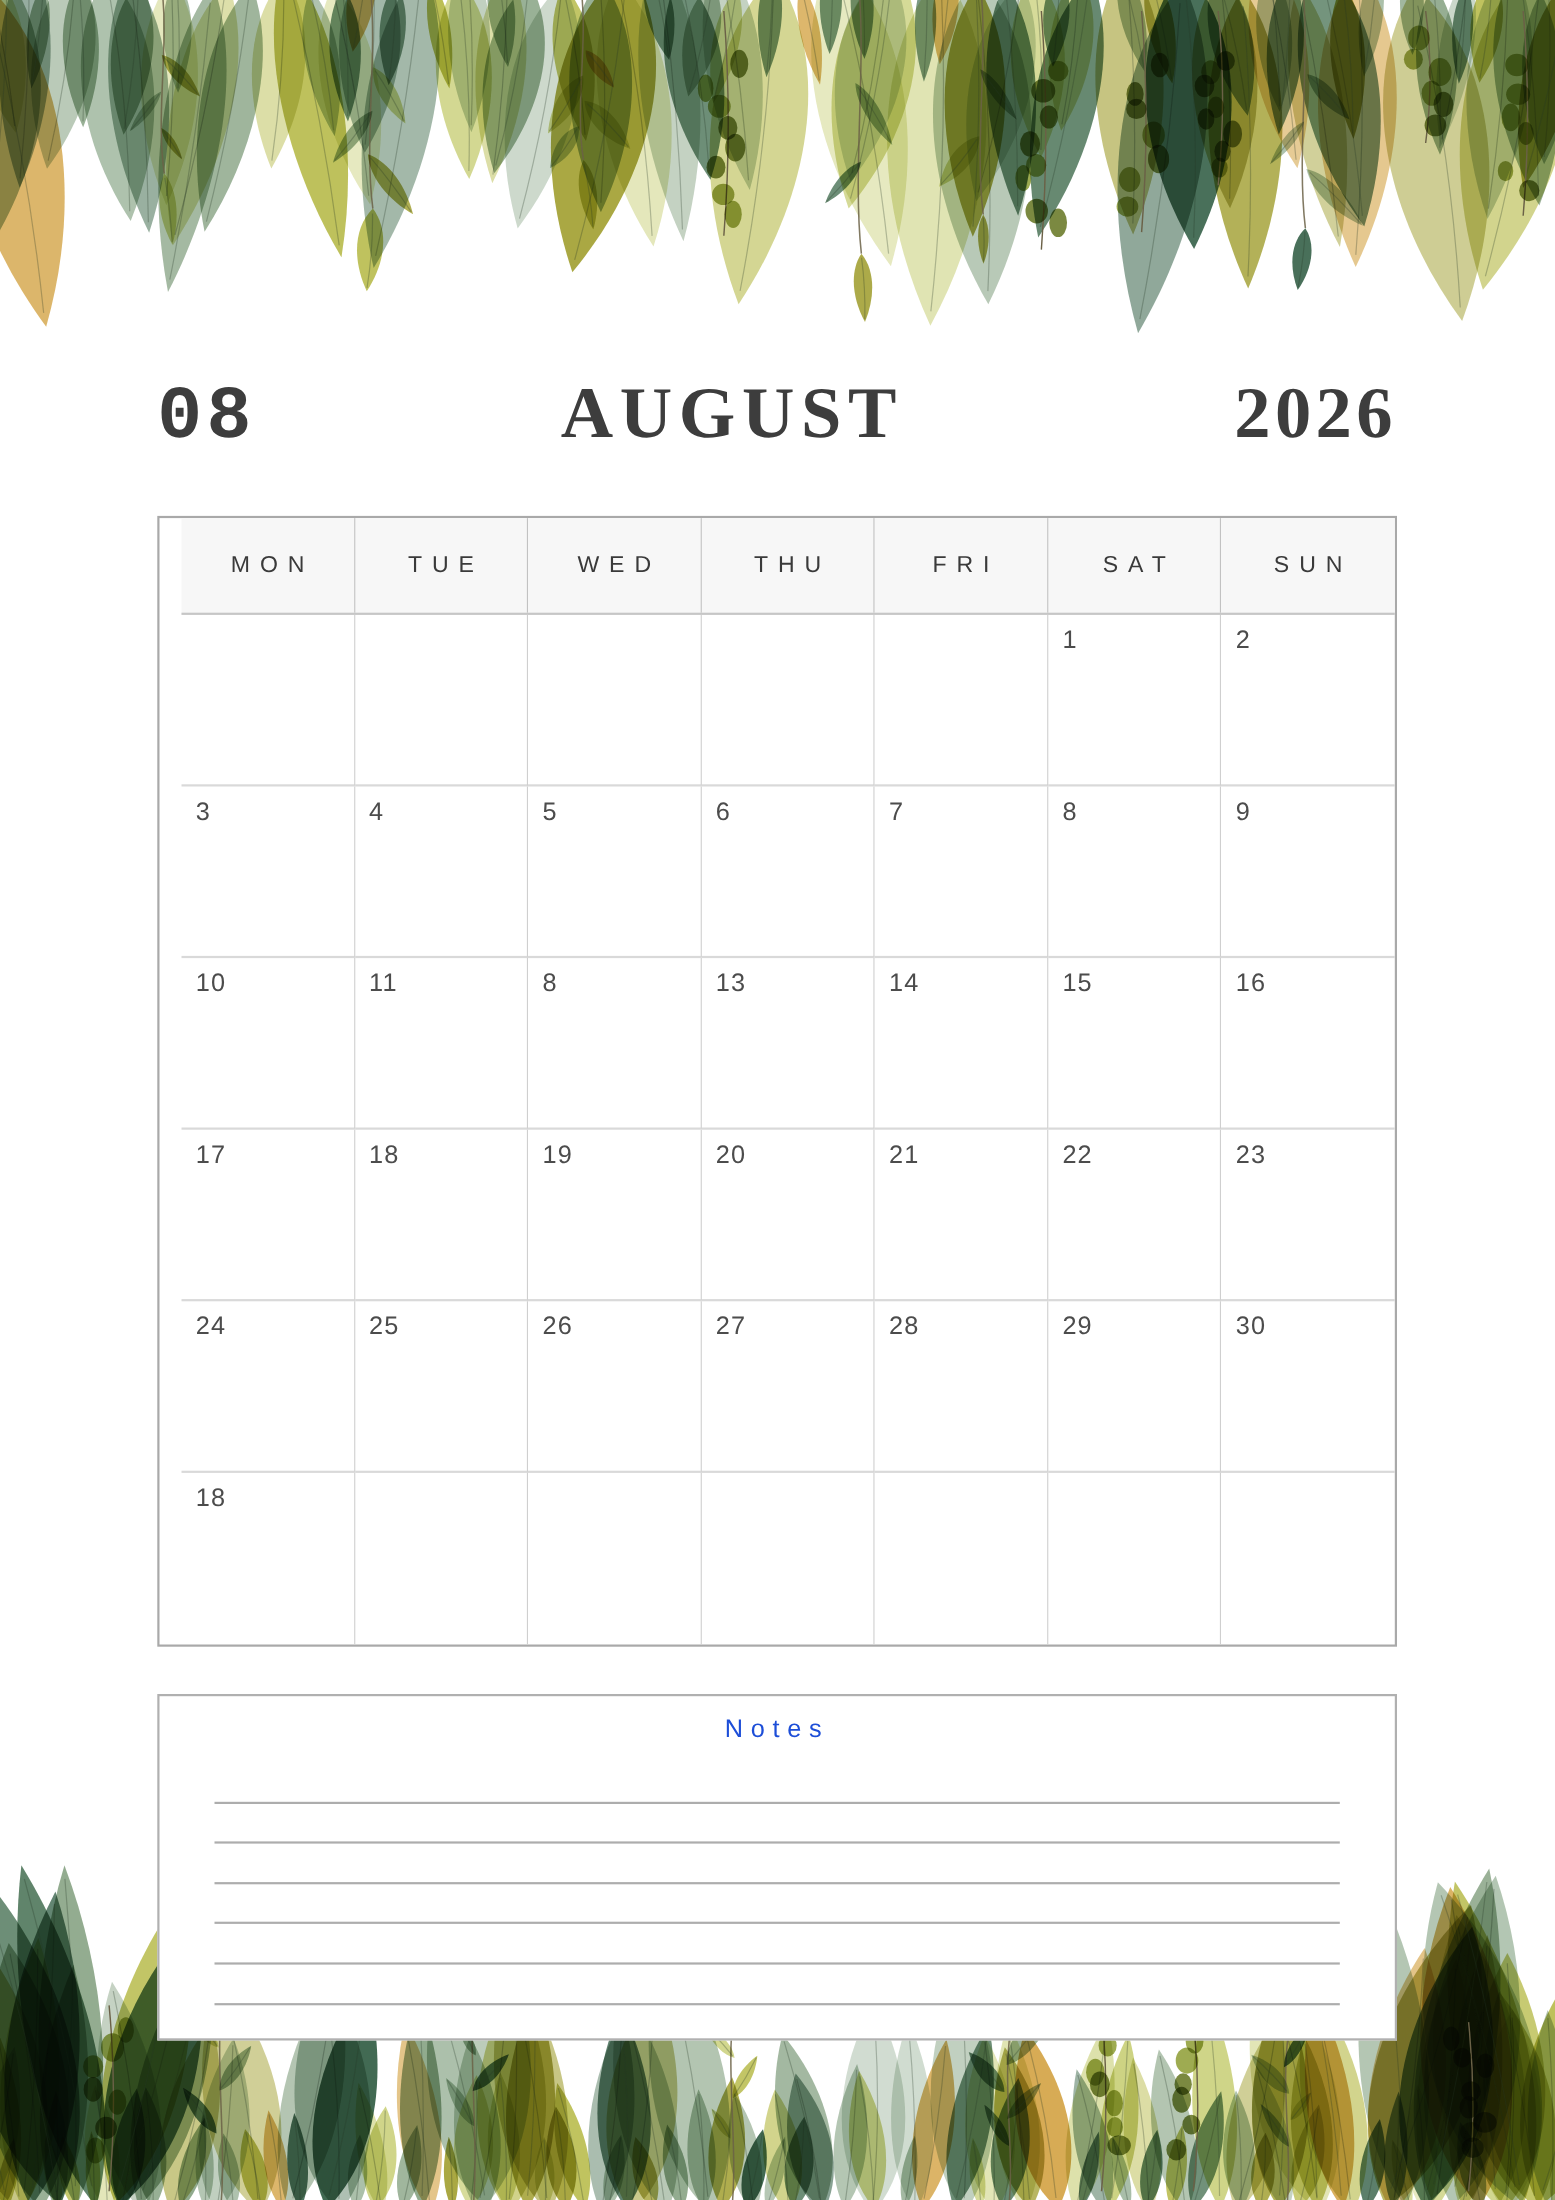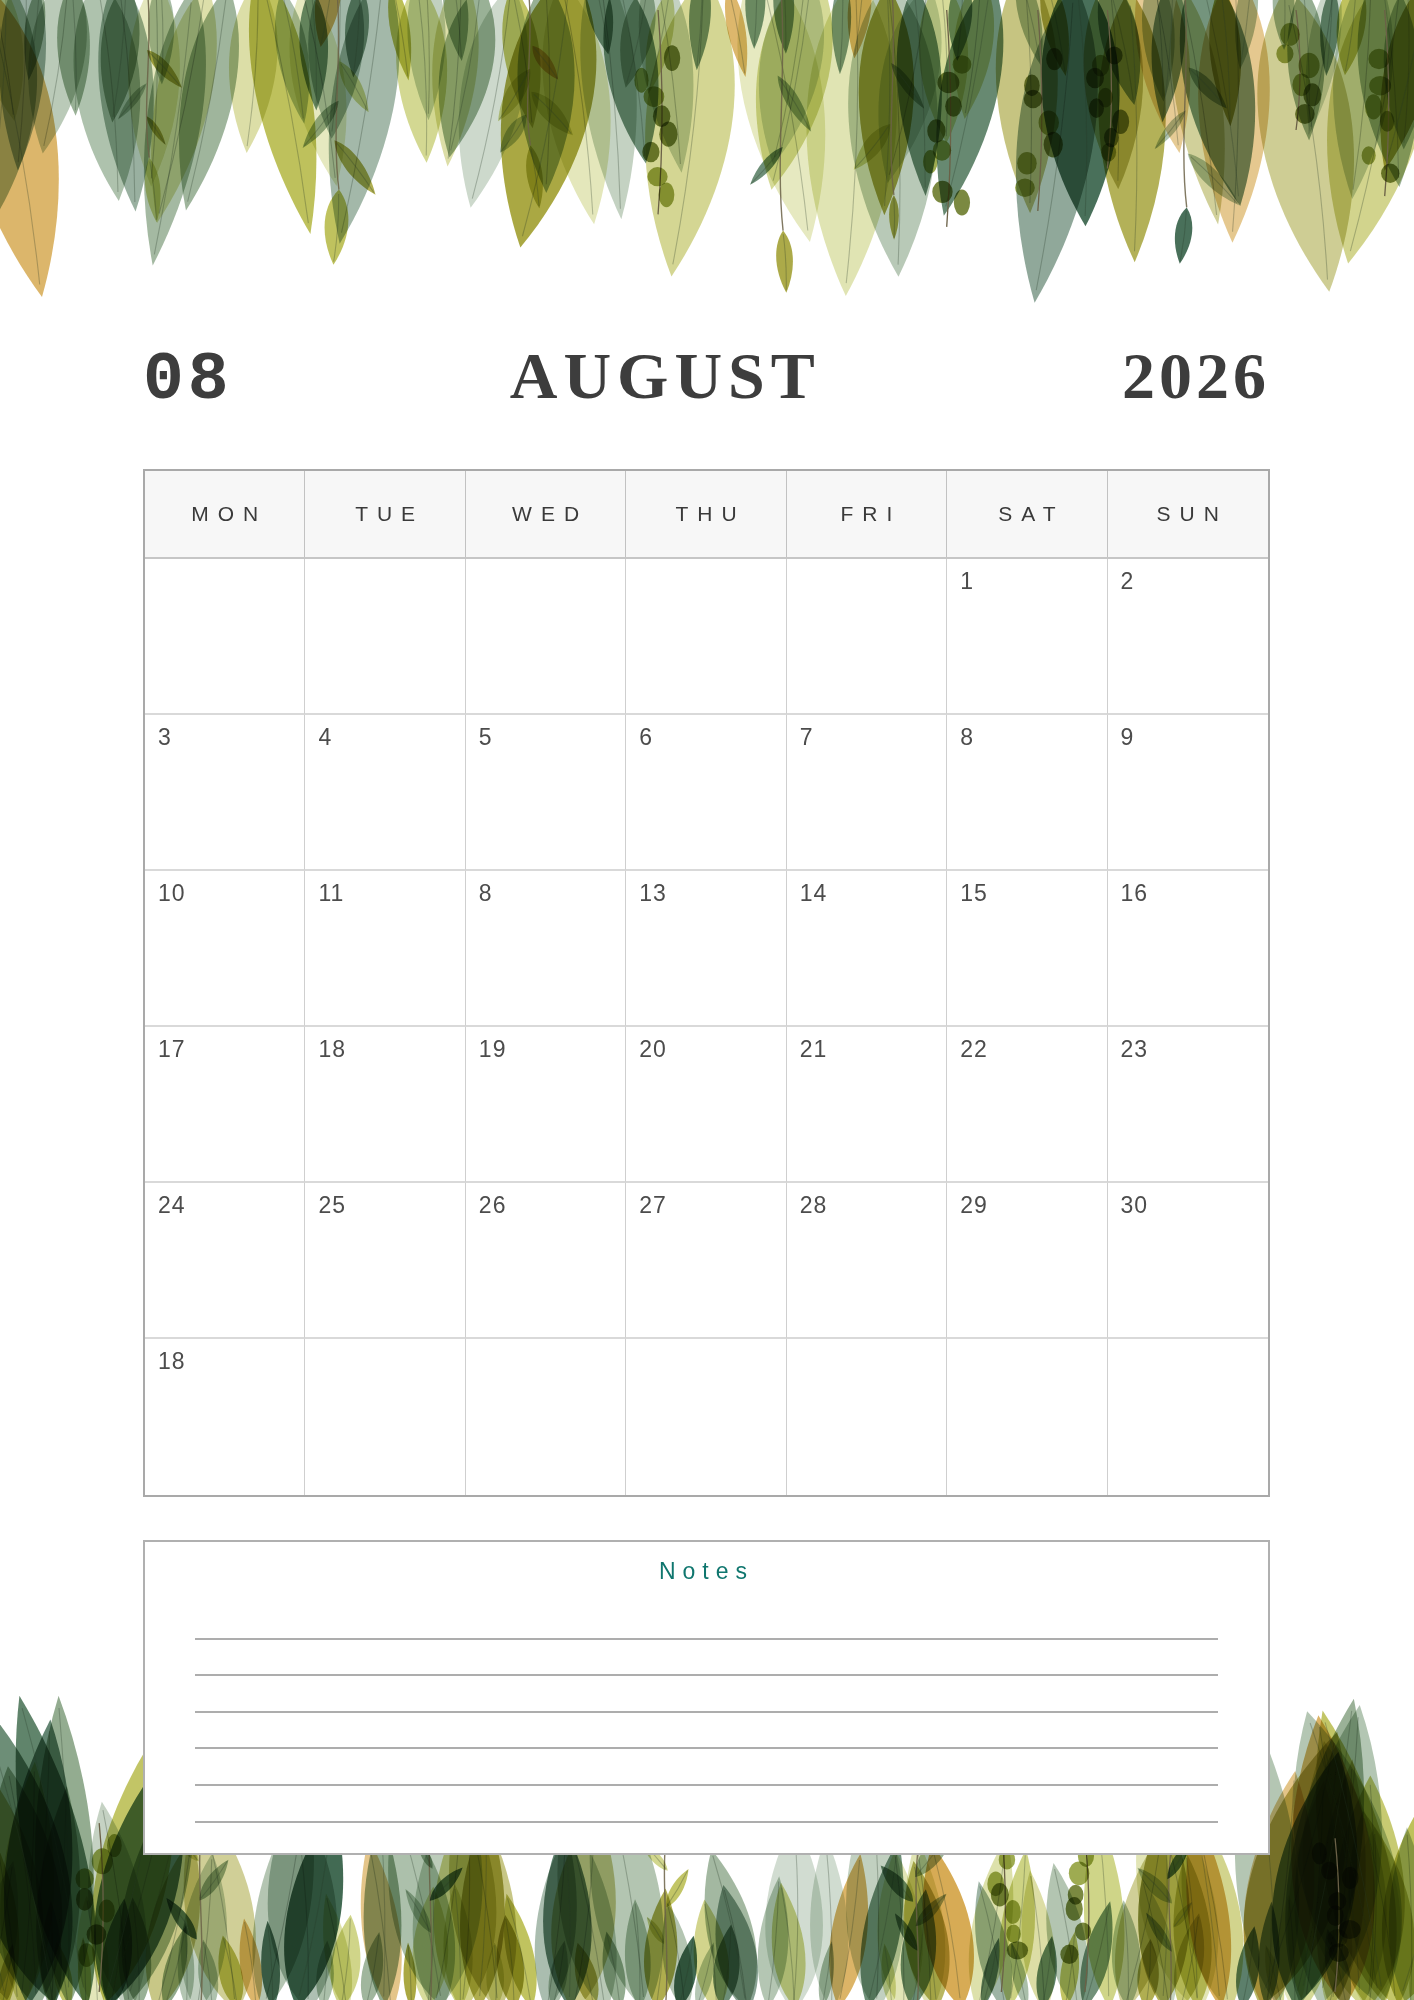--- a/index.html
+++ b/index.html
@@ -10,39 +10,39 @@
   
   .title-row{position:absolute;left:143px;top:338px;width:1127px;z-index:1;
              display:flex;justify-content:space-between;align-items:baseline;
              font-family:"Liberation Serif",serif;font-weight:700;color:#3d3d3d;}
   .month-number{font-size:68px;letter-spacing:4px;font-family:Liberation Mono, monospace;}
   .month-name{font-size:66px;letter-spacing:6px;}
   .year-label{font-size:66px;letter-spacing:4px;margin-left:24px;}
 
   
   .calendar{position:absolute;left:143px;top:469px;width:1127px;z-index:1;
-            border:2px solid #a9a9a9;background:#ffffff;box-sizing:border-box;}
+            border:2px solid #a9a9a9;background:#ffffff;box-sizing:border-box;padding-left:20px;}
   .weekday-row{display:grid;grid-template-columns:repeat(7,1fr);height:86px;
                background:#f7f7f7;border-bottom:2px solid #c6c6c6;}
   .weekday-cell{display:flex;align-items:center;justify-content:center;
                 font-size:21px;letter-spacing:9px;padding-left:9px;color:#3a3a3a;
                 border-right:1px solid #c2c2c2;box-sizing:border-box;}
   .weekday-cell:last-child{border-right:none;}
   .grid-body{display:grid;grid-template-columns:repeat(7,1fr);grid-auto-rows:156px;}
   .day-cell{border-right:1px solid #cfcfcf;border-bottom:2px solid #d9d9d9;
             box-sizing:border-box;padding:9px 0 0 13px;background:transparent;}
   .day-cell:nth-child(7n){border-right:none;}
   .day-cell:nth-child(n+36){border-bottom:none;}
   .day-num{font-size:23px;font-weight:300;color:#4c4c4c;letter-spacing:1px;}
 
   
   .notes-box{position:absolute;left:143px;top:1540px;width:1127px;height:315px;z-index:2;
              background:#ffffff;border:2px solid #b0b0b0;box-sizing:border-box;}
   .notes-title{margin-top:16px;text-align:center;font-size:23px;letter-spacing:7px;
-               color:#0f766e;font-weight:300;}
+               color:#1d4ed8;font-weight:300;}
   .notes-lines{position:absolute;top:61px;left:50px;right:50px;}
   .note-line{height:34.6px;border-bottom:2px solid #adadad;}
 </style>
 </head>
 <body>
 
 <div class="page">
 
   <svg id="foliage" width="1414" height="2000" viewBox="0 0 1414 2000">
       <g transform="translate(-15,-36.34268462238833) rotate(-10.62740495055914) scale(1,1)">

